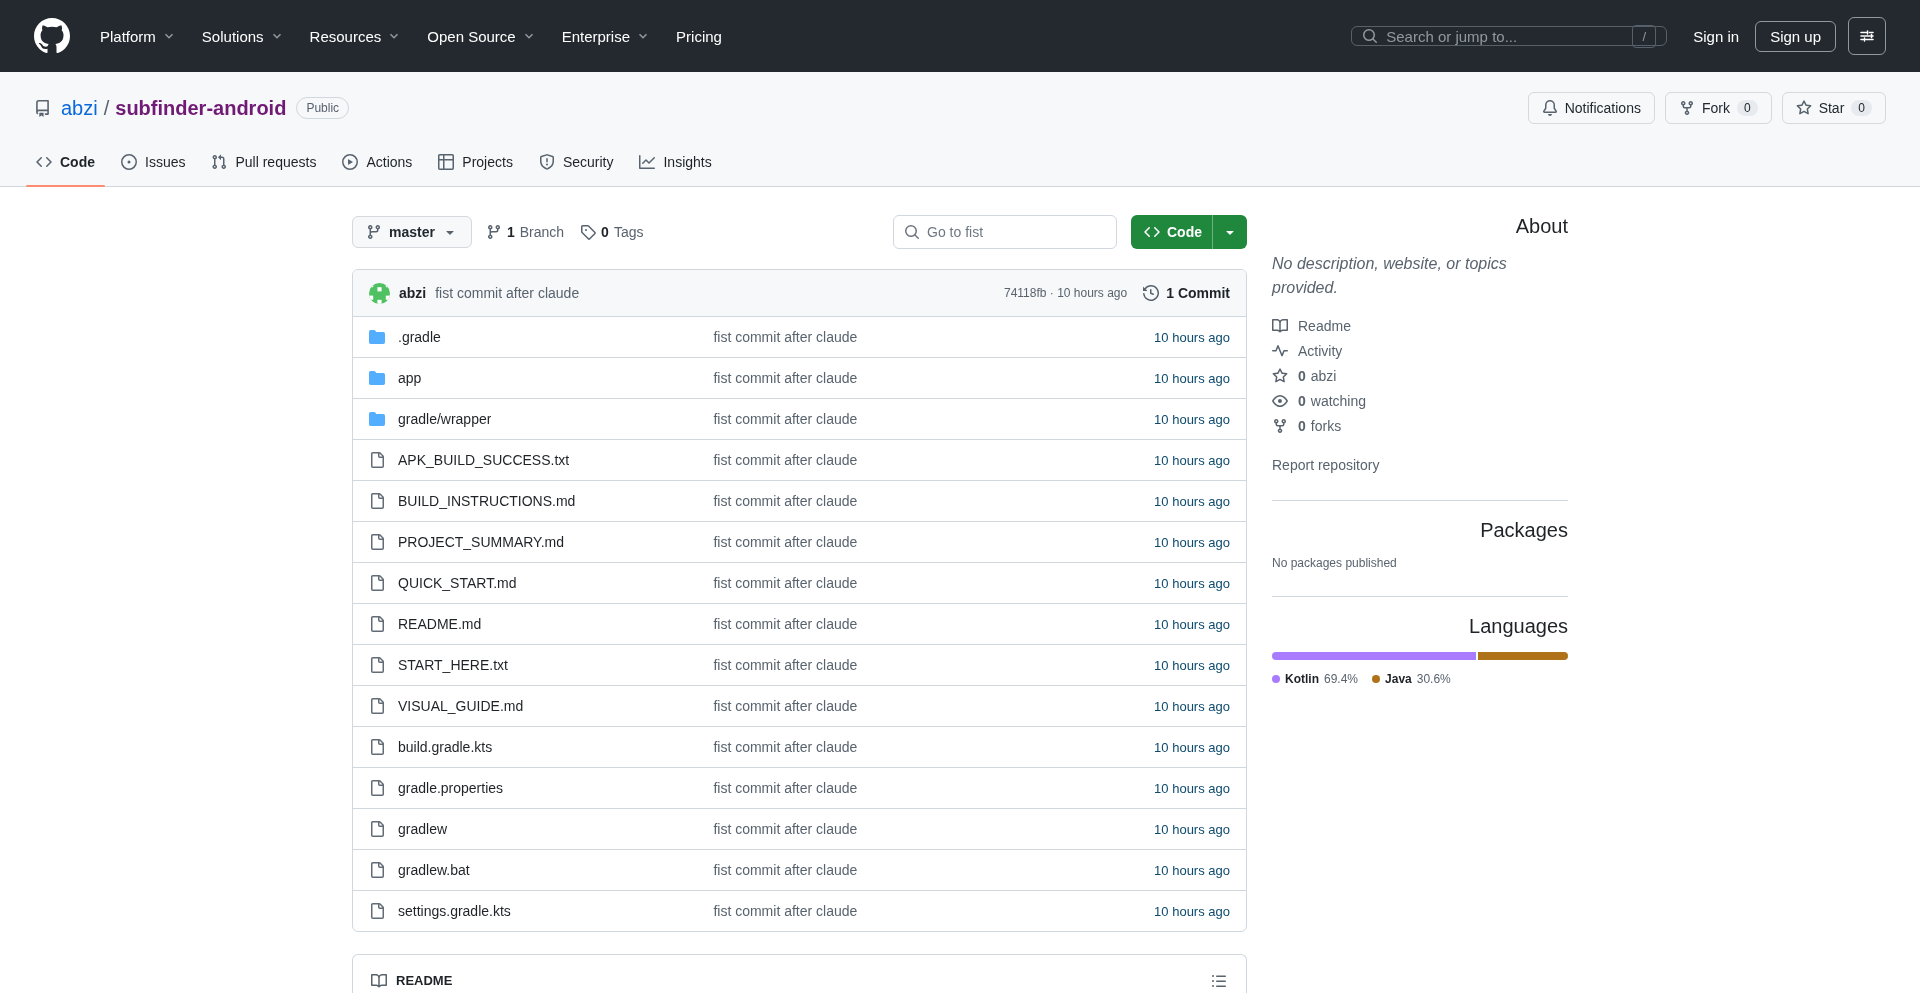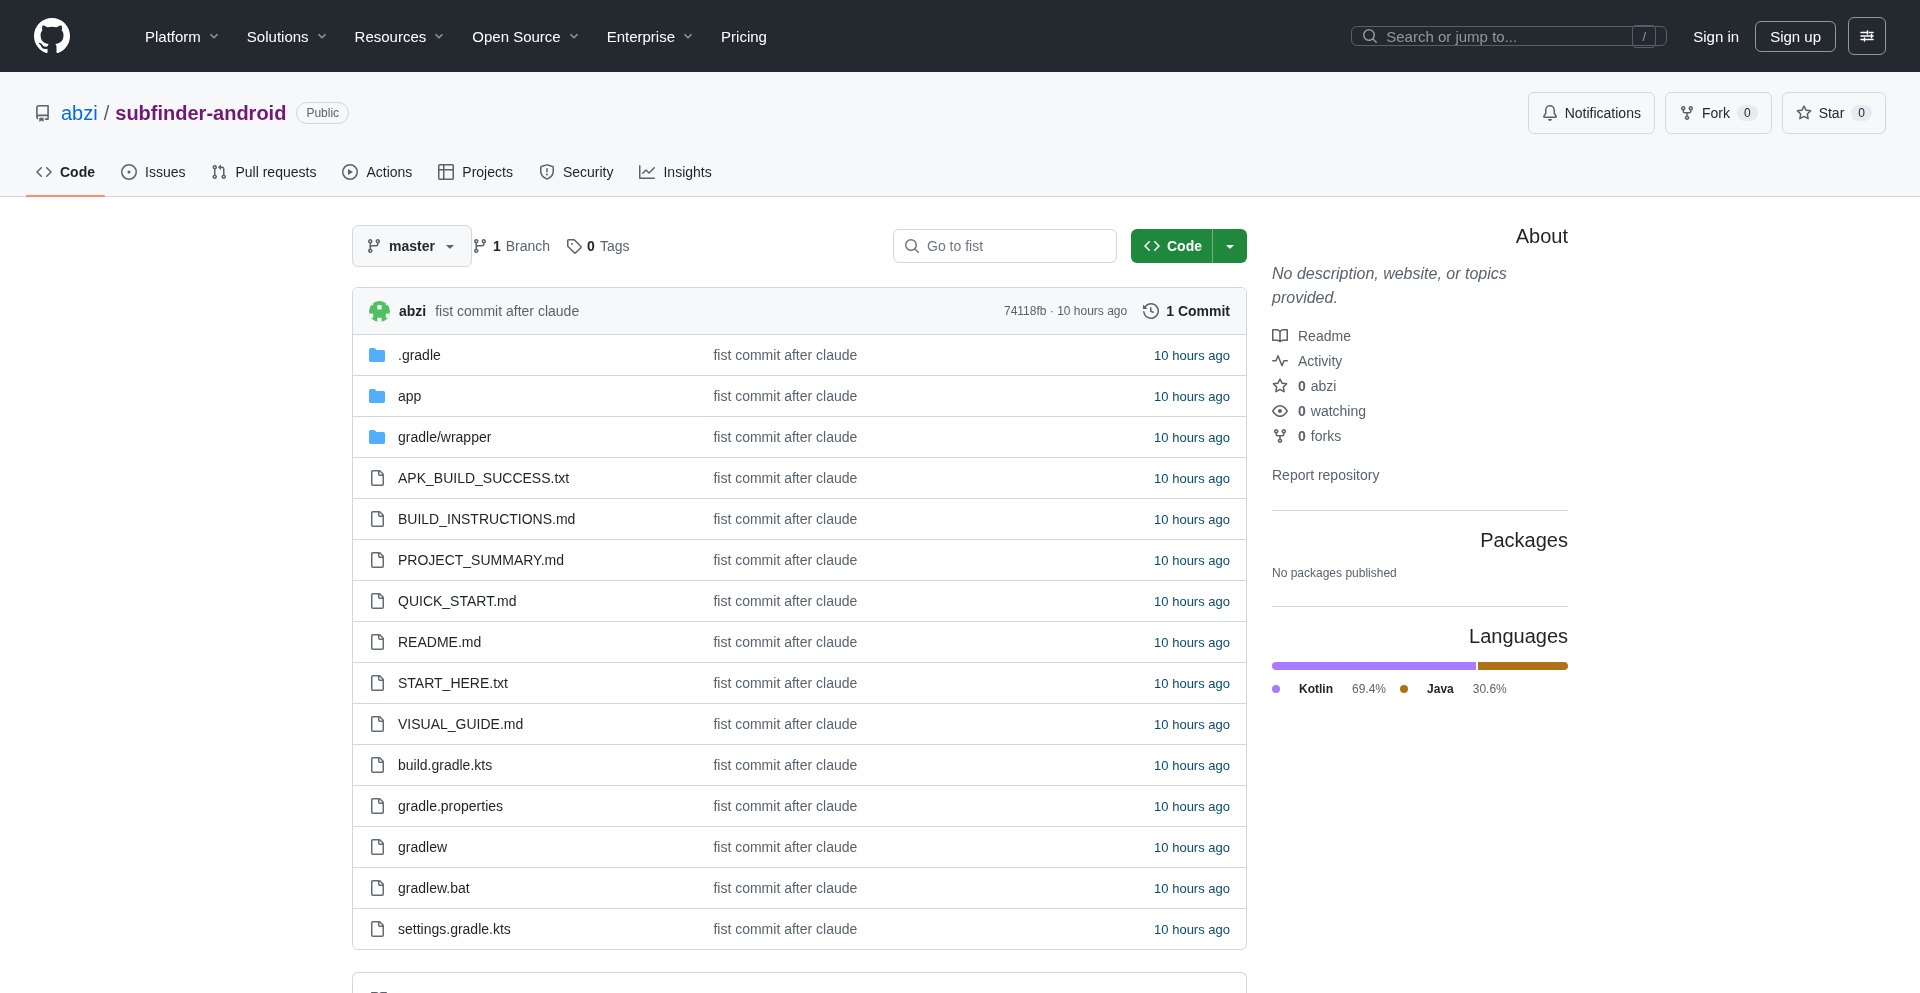--- a/index.html
+++ b/index.html
@@ -2,59 +2,59 @@
 <html><head>
 <meta charset="utf-8">
 <style>
   * { margin:0; padding:0; box-sizing:border-box; }
   html,body { width:1920px; height:993px; overflow:hidden; background:#ffffff;
     font-family:"Liberation Sans","DejaVu Sans",sans-serif; color:#1f2328; }
   a { text-decoration:none; color:inherit; }
   svg { display:block; flex:none; }
 
   
-  .gh-header { background:#24292f; height:72px; display:flex; align-items:center; padding:0 34px; color:#fff;gap:45px; }
+  .gh-header { background:#24292f; height:72px; display:flex; align-items:center; padding:0 34px; color:#fff; }
   .gh-logo { color:#fff; margin-right:20px; display:flex; }
   .gh-nav { display:flex; align-items:center; gap:6px; }
   .nav-item { display:flex; align-items:center; gap:6px; padding:8px 10px; font-size:15px; color:#fff; cursor:pointer; background:none; border:none; font-family:inherit; }
   .nav-caret { color:#9198a1; }
   .gh-header-right { margin-left:auto; display:flex; align-items:center; }
   .gh-search { width:316px; height:20px; border:1px solid #57606a; border-radius:6px; display:flex; align-items:center; padding:0 10px; color:#91989f; font-size:15px; gap:8px; }
   .slash-key { margin-left:auto; width:24px; height:23px; border:1px solid #57606a; border-radius:4px; display:flex; align-items:center; justify-content:center; font-size:13px; color:#91989f; }
   .sign-in { font-size:15px; margin:0 8px 0 18px; padding:6px 8px; }
   .sign-up { font-size:15px; border:1px solid #9198a1; border-radius:6px; padding:6px 14px; margin-right:12px; }
   .hdr-icon-btn { width:38px; height:38px; border:1px solid #9198a1; border-radius:6px; background:none; display:flex; align-items:center; justify-content:center; color:#fff; cursor:pointer; }
 
   
   .repo-head { background:#f6f8fa; border-bottom:1px solid #d0d7de; padding-top:20px; }
   .repo-title-row { padding:0 34px; display:flex; align-items:center; }
   .repo-book-icon { color:#59636e; margin-right:10px; }
   .repo-owner { color:#0969da; font-size:20px; }
   .repo-slash { color:#59636e; font-size:20px; margin:0 6px; }
   .repo-name { color:#701a75; font-size:20px; font-weight:600; }
   .visibility-badge { margin-left:10px; font-size:12px; color:#59636e; border:1px solid #d0d7de; border-radius:2em; padding:3px 9px; font-weight:500; }
   .repo-actions { margin-left:auto; display:flex; gap:10px; }
-  .gh-btn { height:42px; background:#f6f8fa; border:1px solid #d5d9dd; border-radius:6px; display:flex; align-items:center; gap:7px; padding:0 13px; font-size:14px; font-weight:500; color:#24292f; cursor:pointer; font-family:inherit; }
+  .gh-btn { height:32px; background:#f6f8fa; border:1px solid #d5d9dd; border-radius:6px; display:flex; align-items:center; gap:7px; padding:0 13px; font-size:14px; font-weight:500; color:#24292f; cursor:pointer; font-family:inherit; }
   .gh-btn .oct { color:#59636e; }
   .counter { background:#afb8c133; border-radius:2em; font-size:12px; font-weight:500; padding:1px 7px; }
 
   .repo-tabs { margin-top:14px; padding:0 26px; display:flex; }
   .repo-tab { position:relative; display:flex; align-items:center; gap:8px; padding:0 10px; height:48px; font-size:14px; color:#1f2328; cursor:pointer; margin-right:6px; }
   .repo-tab .oct { color:#59636e; }
   .repo-tab.active { font-weight:600; }
   .repo-tab.active::after { content:""; position:absolute; left:0; right:0; bottom:-1px; height:2px; border-radius:6px; background:#fd8c73; }
 
   
   .container { max-width:1280px; margin:0 auto; padding:28px 32px 0; display:flex; gap:25px; }
   .main-col { flex:1; min-width:0; }
   .sidebar { width:296px; flex:none; }
 
   
   .toolbar { display:flex; align-items:center; margin-bottom:20px; }
-  .branch-btn { font-weight:600; }
+  .branch-btn { font-weight:600; margin-right:14px; }
   .branch-btn .dd-caret { color:#59636e; }
   .meta-link { display:flex; align-items:center; gap:5px; color:#59636e; font-size:14px; margin-right:16px; cursor:pointer; }
   .meta-link b { color:#1f2328; font-weight:600; }
   .toolbar-spacer { flex:1; }
   .goto-file { width:224px; height:34px; border:1px solid #d0d7de; border-radius:6px; background:#fff; display:flex; align-items:center; gap:7px; padding:0 10px; color:#6e7781; font-size:14px; margin-right:14px; }
   .code-btn { background:#1f883d; border:none; color:#fff; height:34px; border-radius:6px; display:flex; align-items:center; padding:0 0 0 13px; font-size:14px; font-weight:600; cursor:pointer; font-family:inherit; }
   .code-btn .lbl { margin:0 4px 0 7px; }
   .code-btn .dd { border-left:1px solid rgba(255,255,255,.35); height:100%; display:flex; align-items:center; padding:0 9px; margin-left:6px; }
 
   
@@ -89,21 +89,21 @@
   .side-h2 { font-size:20px; font-weight:400; margin-bottom:14px;text-align:right; }
   .about-desc { font-style:italic; color:#59636e; font-size:16px; line-height:1.5; margin-bottom:18px; }
   .about-item { display:flex; align-items:center; gap:10px; color:#59636e; font-size:14px; margin-bottom:9px; cursor:pointer; }
   .about-item .oct { color:#59636e; }
   .about-item b { font-weight:600; margin-right:-5px; }
   .report-link { color:#59636e; font-size:14px; margin-top:14px; display:inline-block; }
   .empty-note { color:#59636e; font-size:12px; }
   .lang-bar { display:flex; gap:2px; height:8px; border-radius:4px; overflow:hidden; margin:14px 0 12px; }
   .lang-seg { height:8px; }
   .lang-legend { display:flex; flex-wrap:wrap; gap:14px; }
-  .lang-item { display:flex; align-items:center; gap:19px; font-size:12px; cursor:pointer; }
+  .lang-item { display:flex; align-items:center; gap:5px; font-size:12px; cursor:pointer; }
   .lang-dot { width:8px; height:8px; border-radius:50%; }
   .lang-name { font-weight:600; }
   .lang-pct { color:#59636e; }
   .oct { color:#59636e; }
 </style>
 </head>
 <body>
 
 <header class="gh-header">
   <a class="gh-logo">

